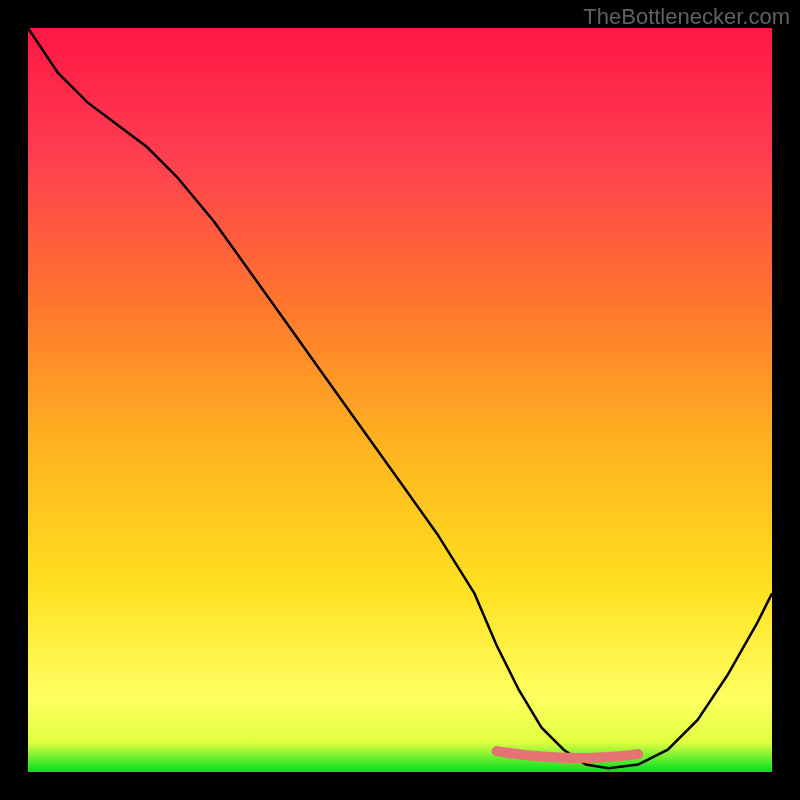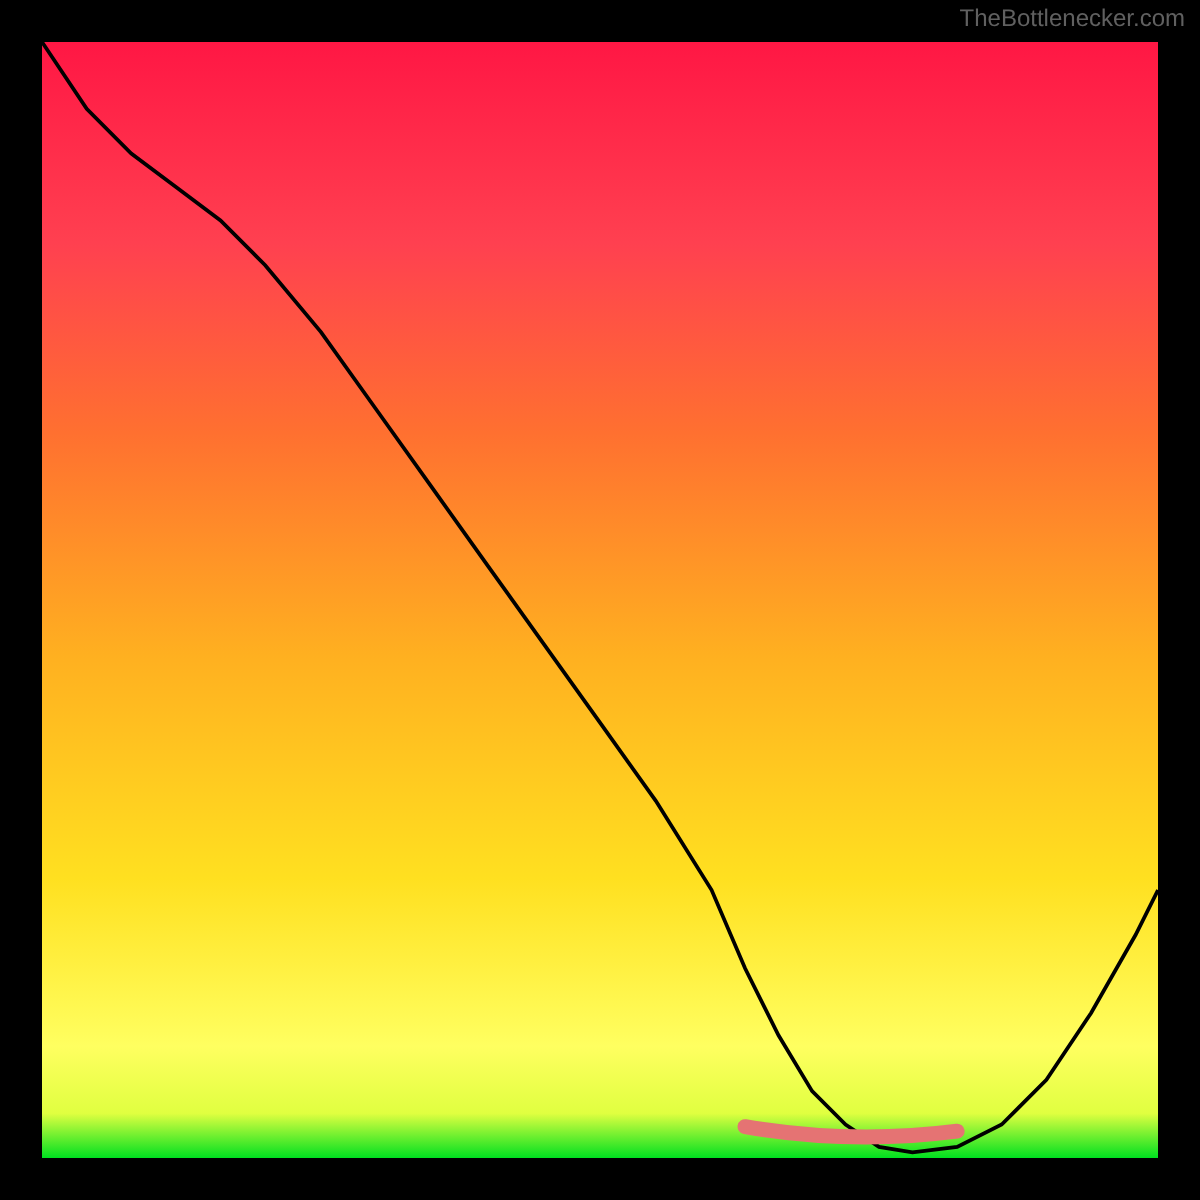--- a/index.html
+++ b/index.html
@@ -1,17 +1,17 @@
 <!DOCTYPE html>
 <html><head>
 <meta charset="utf-8">
 <style>
   * { margin: 0; padding: 0; box-sizing: border-box; }
   body { width: 800px; height: 800px; background: #000; position: relative; font-family: Arial, sans-serif; }
-  .watermark { position: absolute; top: 4px; right: 10px; color: #606060; font-size: 16px; font-weight: normal; z-index: 10; }
+  .watermark { position: absolute; top: 4px; right: 10px; color: #606060; font-size: 22px; font-weight: normal; z-index: 10; }
   .chart-container { position: absolute; top: 28px; left: 28px; width: 744px; height: 744px; }
   .gradient-bg { position: absolute; top: 0; left: 0; width: 100%; height: 100%; }
   .curve-svg { position: absolute; top: 0; left: 0; width: 100%; height: 100%; }
 </style>
 </head>
 <body>
 
 <div class="watermark">TheBottlenecker.com</div>
 
 <div class="chart-container">

